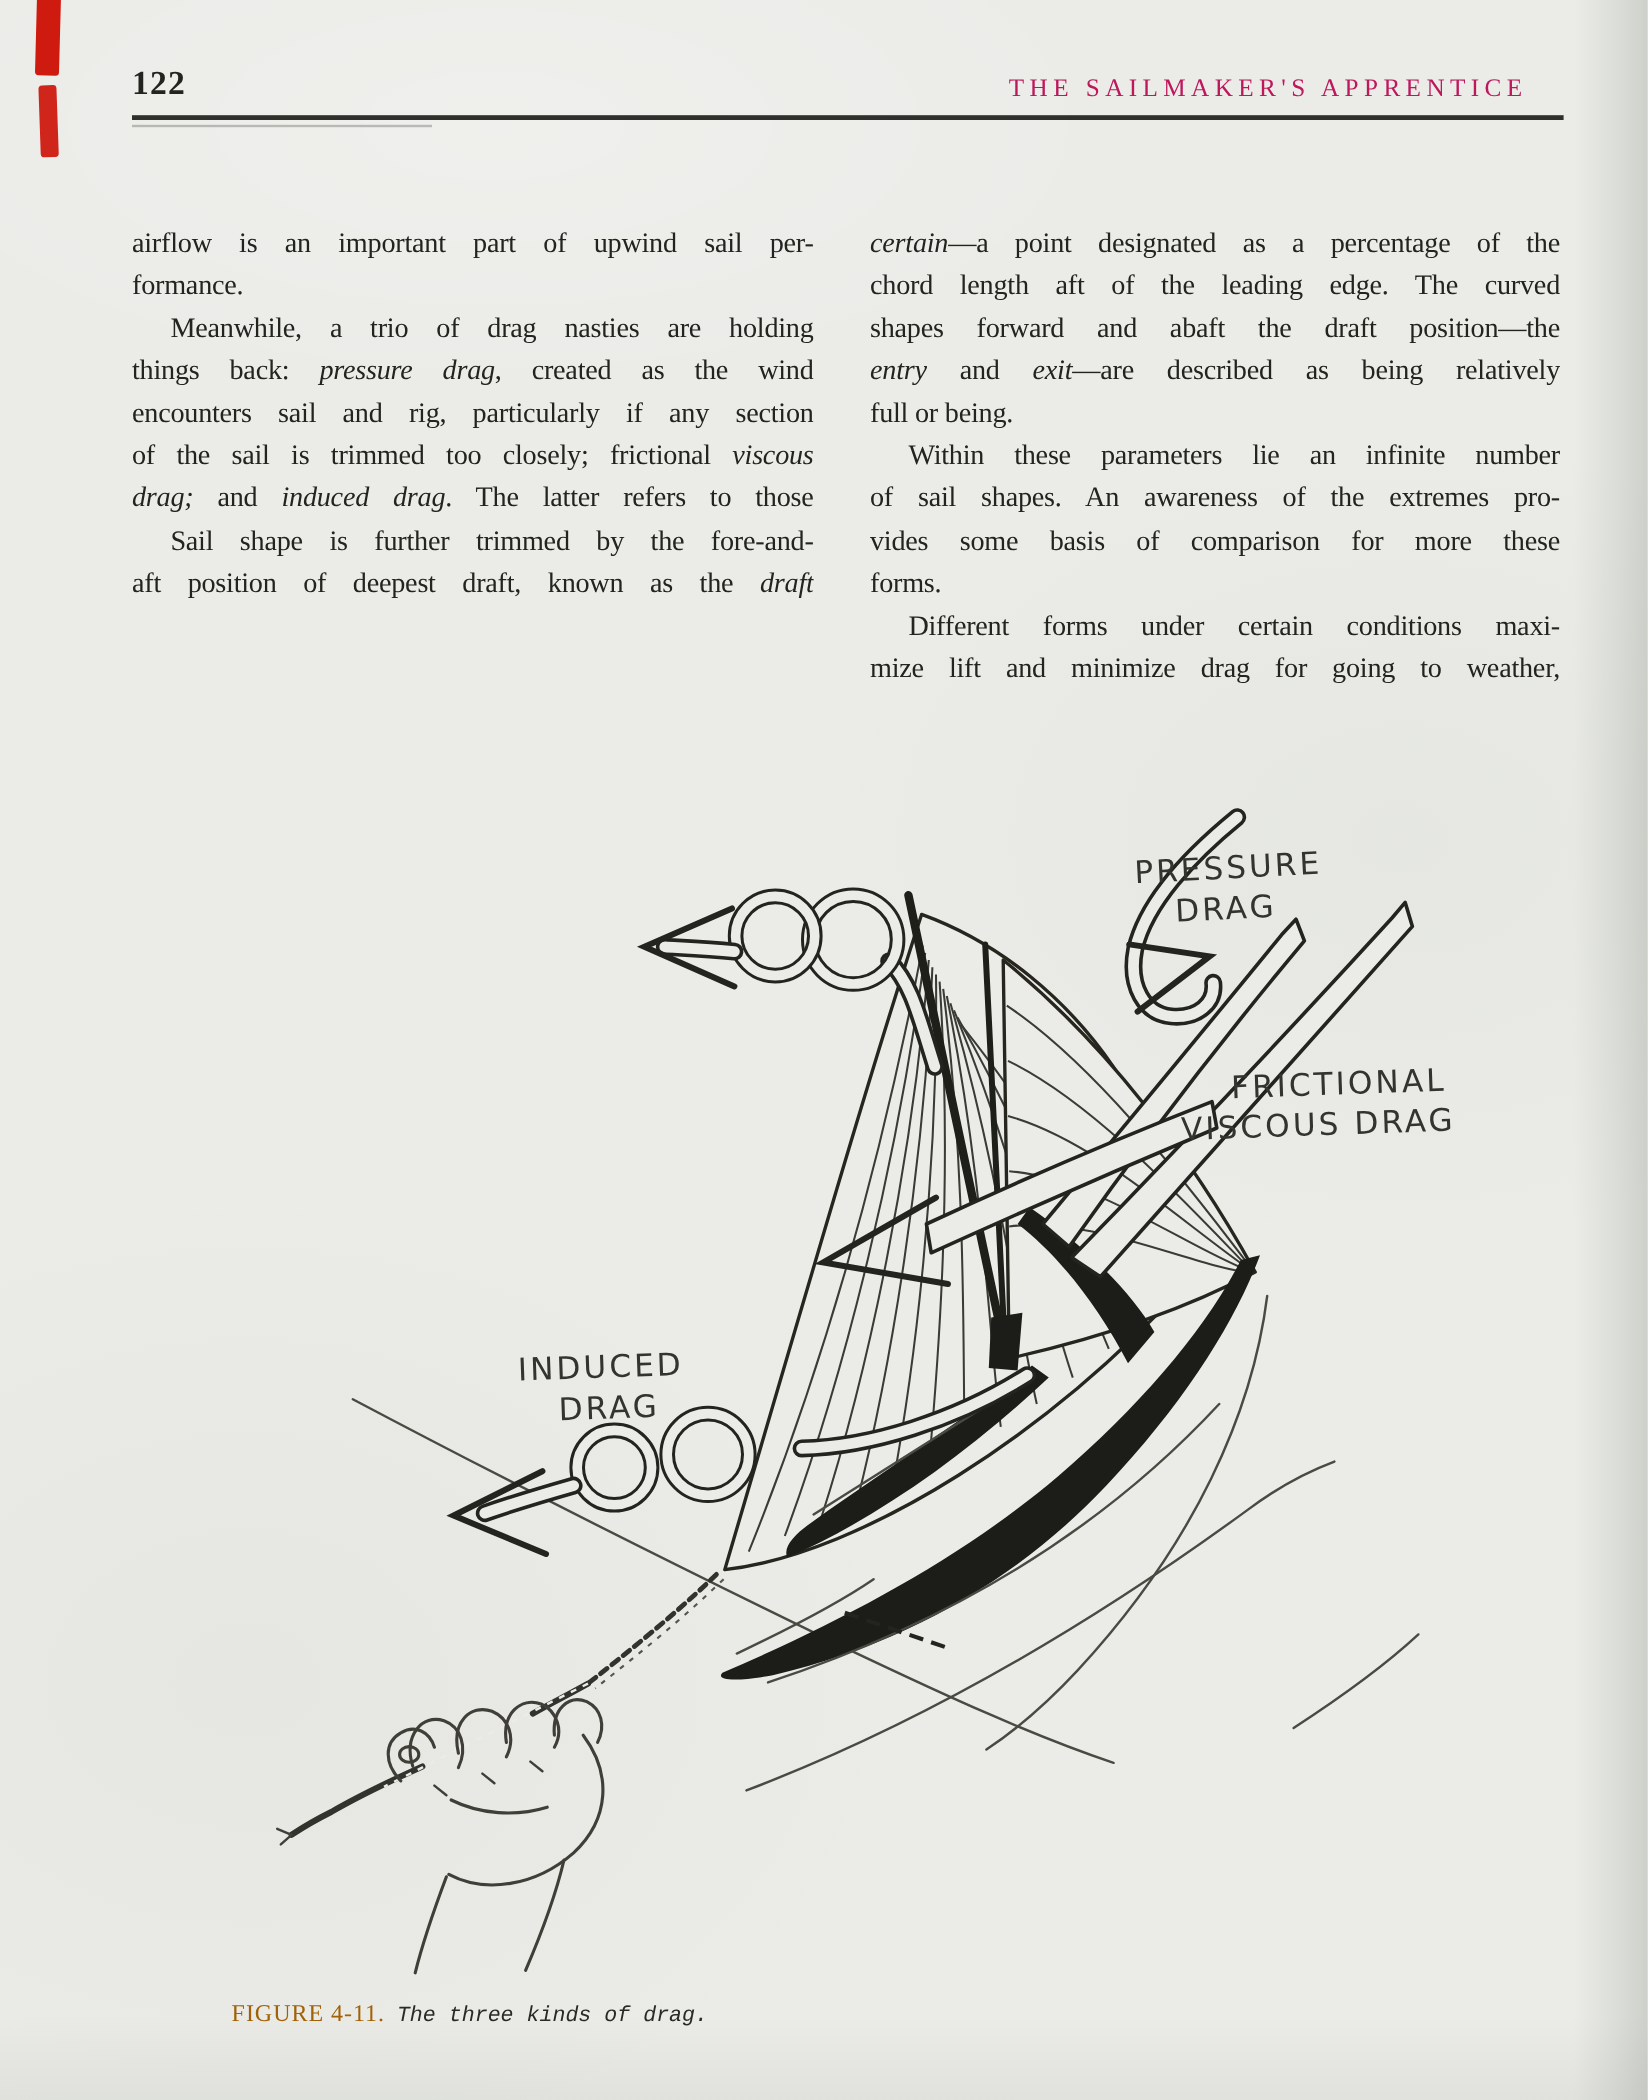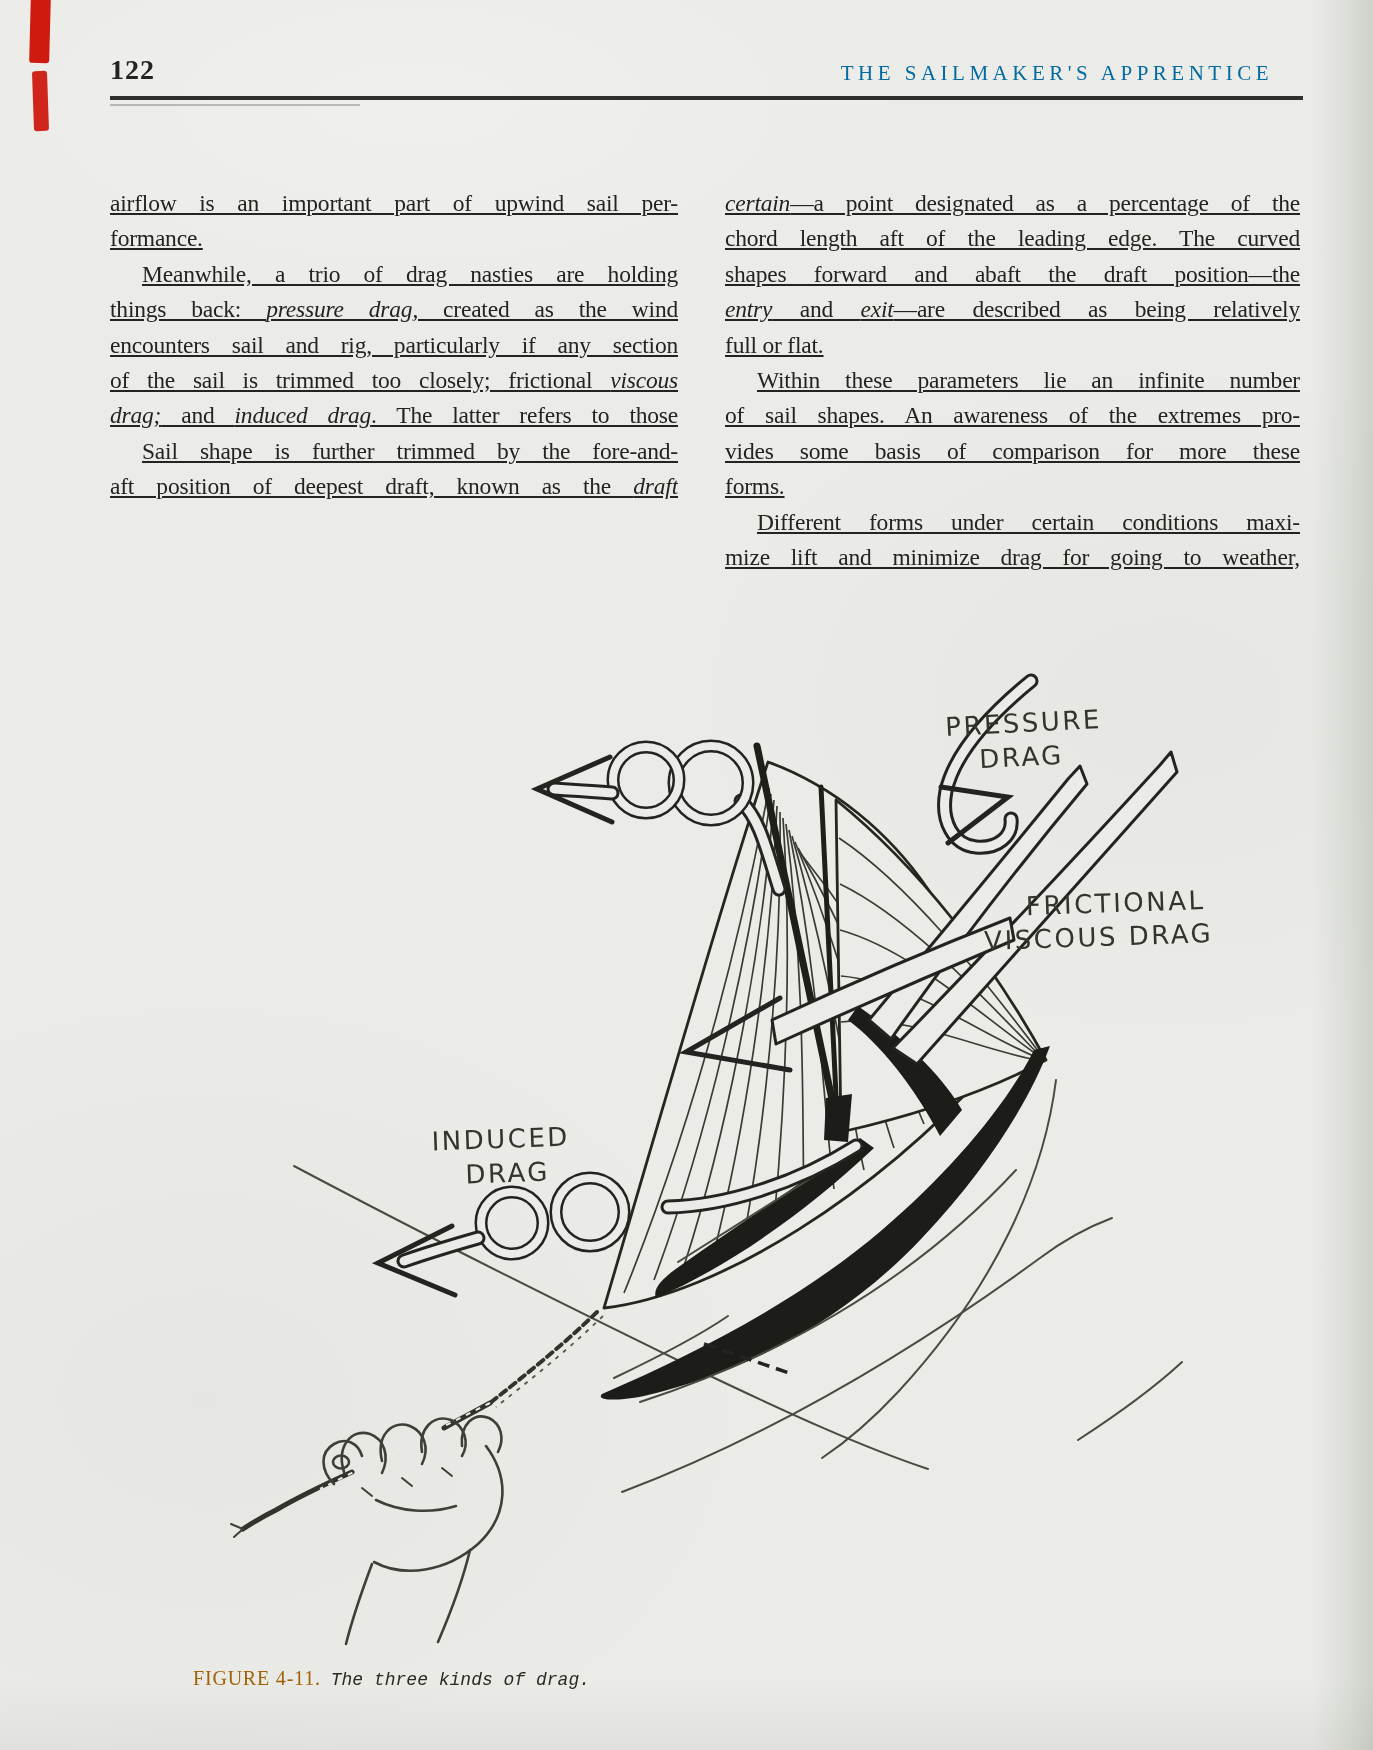--- a/index.html
+++ b/index.html
@@ -17,26 +17,26 @@
   }
   .page{position:relative;width:1343px;height:1750px;}
 
   
   .red-mark{position:absolute;background:#cf1a10;border-radius:3px;}
   .red-mark.m1{left:30px;top:-5px;width:20px;height:68px;transform:rotate(1.5deg);}
   .red-mark.m2{left:33px;top:71px;width:15px;height:60px;transform:rotate(-2deg);opacity:.95;}
 
   
   .pagenum{position:absolute;left:110px;top:54px;font-size:28px;font-weight:bold;letter-spacing:1px;}
-  .runtitle{position:absolute;right:70px;top:61px;font-size:21px;letter-spacing:4.5px;color:#0369a1;}
+  .runtitle{position:absolute;right:70px;top:61px;font-size:21px;letter-spacing:4.5px;color:#be185d;}
   .rule{position:absolute;left:110px;top:96px;width:1193px;height:3.5px;background:#2f2f2b;}
   .rule-echo{position:absolute;left:110px;top:104px;width:250px;height:2px;background:rgba(60,60,54,.30);}
 
   
-  .col{position:absolute;top:186px;font-size:23.5px;line-height:35.4px;letter-spacing:-0.2px;text-decoration:underline;}
+  .col{position:absolute;top:186px;font-size:23.5px;line-height:35.4px;letter-spacing:-0.2px;}
   .col-left{left:110px;width:568px;}
   .col-right{left:725px;width:575px;}
   .line{height:35.4px;overflow:hidden;text-align:justify;text-align-last:justify;}
   .line.endline{text-align-last:left;}
   .line.indent{text-indent:32px;}
   .line i{font-style:italic;}
 
   
   .caption{position:absolute;left:193px;top:1667px;white-space:nowrap;}
   .cap-label{font-size:20px;letter-spacing:0.8px;color:#a16207;}
@@ -85,21 +85,21 @@
       <div class="line"><span>of the sail is trimmed too closely; frictional </span><i>viscous</i></div>
       <div class="line"><i>drag;</i><span> and </span><i>induced drag</i><span>. The latter refers to those</span></div>
       <div class="line indent"><span>Sail shape is further trimmed by the fore-and-</span></div>
       <div class="line"><span>aft position of deepest draft, known as the </span><i>draft</i></div>
     </div>
   <div class="col col-right">
       <div class="line"><i>certain</i><span>—a point designated as a percentage of the</span></div>
       <div class="line"><span>chord length aft of the leading edge. The curved</span></div>
       <div class="line"><span>shapes forward and abaft the draft position—the</span></div>
       <div class="line"><i>entry</i><span> and </span><i>exit</i><span>—are described as being relatively</span></div>
-      <div class="line endline"><span>full or flat.</span></div>
+      <div class="line endline"><span>full or being.</span></div>
       <div class="line indent"><span>Within these parameters lie an infinite number</span></div>
       <div class="line"><span>of sail shapes. An awareness of the extremes pro-</span></div>
       <div class="line"><span>vides some basis of comparison for more these</span></div>
       <div class="line endline"><span>forms.</span></div>
       <div class="line indent"><span>Different forms under certain conditions maxi-</span></div>
       <div class="line"><span>mize lift and minimize drag for going to weather,</span></div>
     </div>
 
   <svg class="fig" viewBox="0 0 1373 1750">
 

